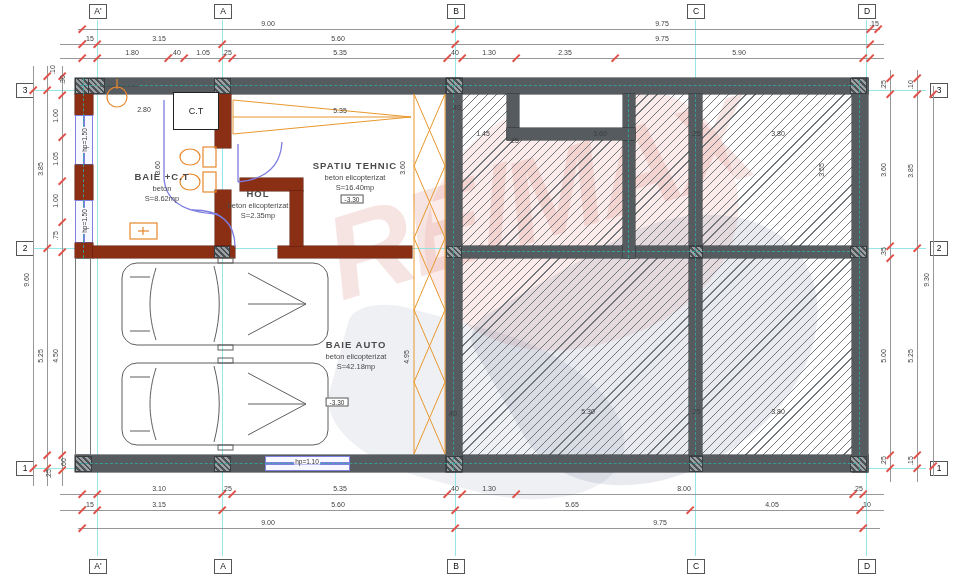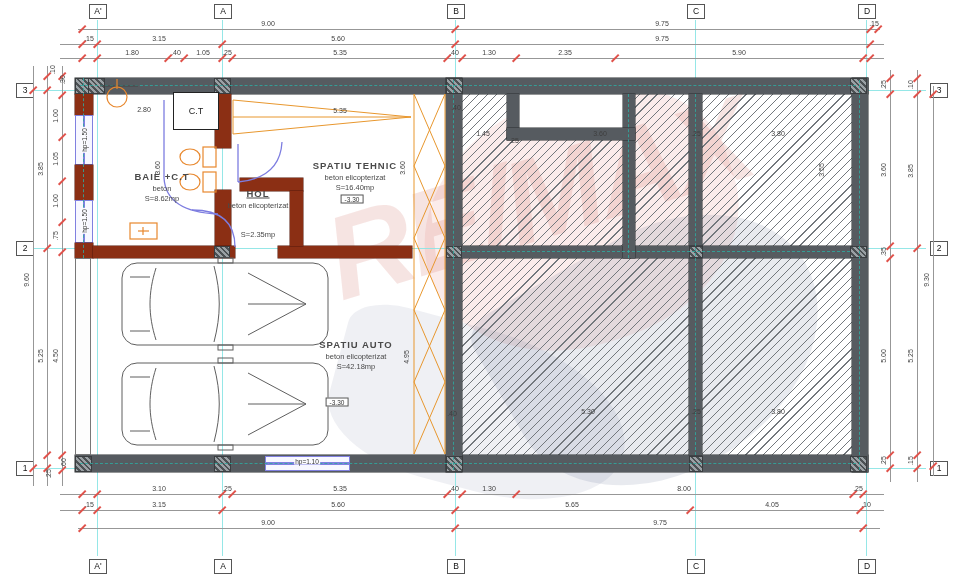--- a/index.html
+++ b/index.html
@@ -343,25 +343,25 @@
       <div class="dimt" style="left: 52px; top: 70px; transform: translate(-50%, -50%) rotate(-90deg);">.10</div>
       <div class="dimt" style="left: 62px; top: 80px; transform: translate(-50%, -50%) rotate(-90deg);">.30</div>
       <div class="dimt" style="left: 63px; top: 463px; transform: translate(-50%, -50%) rotate(-90deg);">.60</div>
       <div class="dimt" style="left: 48px; top: 474px; transform: translate(-50%, -50%) rotate(-90deg);">.25</div>
       <div class="win-lab" style="left: 84px; top: 140px; transform: translate(-50%, -50%) rotate(-90deg);">hp=1.50</div>
       <div class="win-lab" style="left: 84px; top: 221px; transform: translate(-50%, -50%) rotate(-90deg);">hp=1.50</div>
       <div class="win-lab" style="left: 307px; top: 461px; transform: translate(-50%, -50%);">hp=1.10</div>
       <div class="roomname" style="left: 162px; top: 176px; transform: translate(-50%, -50%);">BAIE +C.T</div>
       <div class="roomsub" style="left: 162px; top: 188px; transform: translate(-50%, -50%);">beton</div>
       <div class="roomsub" style="left: 162px; top: 198px; transform: translate(-50%, -50%);">S=8.62mp</div>
-      <div class="roomname" style="left: 258px; top: 193px; transform: translate(-50%, -50%); text-decoration: underline;">HOL</div>
+      <div class="roomname" style="left: 258px; top: 193px; transform: translate(-50%, -50%);">HOL</div>
       <div class="roomsub" style="left: 258px; top: 205px; transform: translate(-50%, -50%);">beton elicopterizat</div>
-      <div class="roomsub" style="left: 258px; top: 215px; transform: translate(-50%, -50%); margin-top: 19px;">S=2.35mp</div>
+      <div class="roomsub" style="left: 258px; top: 215px; transform: translate(-50%, -50%);">S=2.35mp</div>
       <div class="roomname" style="left: 355px; top: 165px; transform: translate(-50%, -50%);">SPATIU TEHNIC</div>
       <div class="roomsub" style="left: 355px; top: 177px; transform: translate(-50%, -50%);">beton elicopterizat</div>
       <div class="roomsub" style="left: 355px; top: 187px; transform: translate(-50%, -50%);">S=16.40mp</div>
       <div class="elev" style="left: 352px; top: 199px; transform: translate(-50%, -50%);">-3.30</div>
-      <div class="roomname" style="left: 356px; top: 344px; transform: translate(-50%, -50%);">SPATIU AUTO</div>
+      <div class="roomname" style="left: 356px; top: 344px; transform: translate(-50%, -50%);">BAIE AUTO</div>
       <div class="roomsub" style="left: 356px; top: 356px; transform: translate(-50%, -50%);">beton elicopterizat</div>
       <div class="roomsub" style="left: 356px; top: 366px; transform: translate(-50%, -50%);">S=42.18mp</div>
       <div class="elev" style="left: 337px; top: 402px; transform: translate(-50%, -50%);">-3.30</div>
     </div>
 </div>
 
 </body></html>

